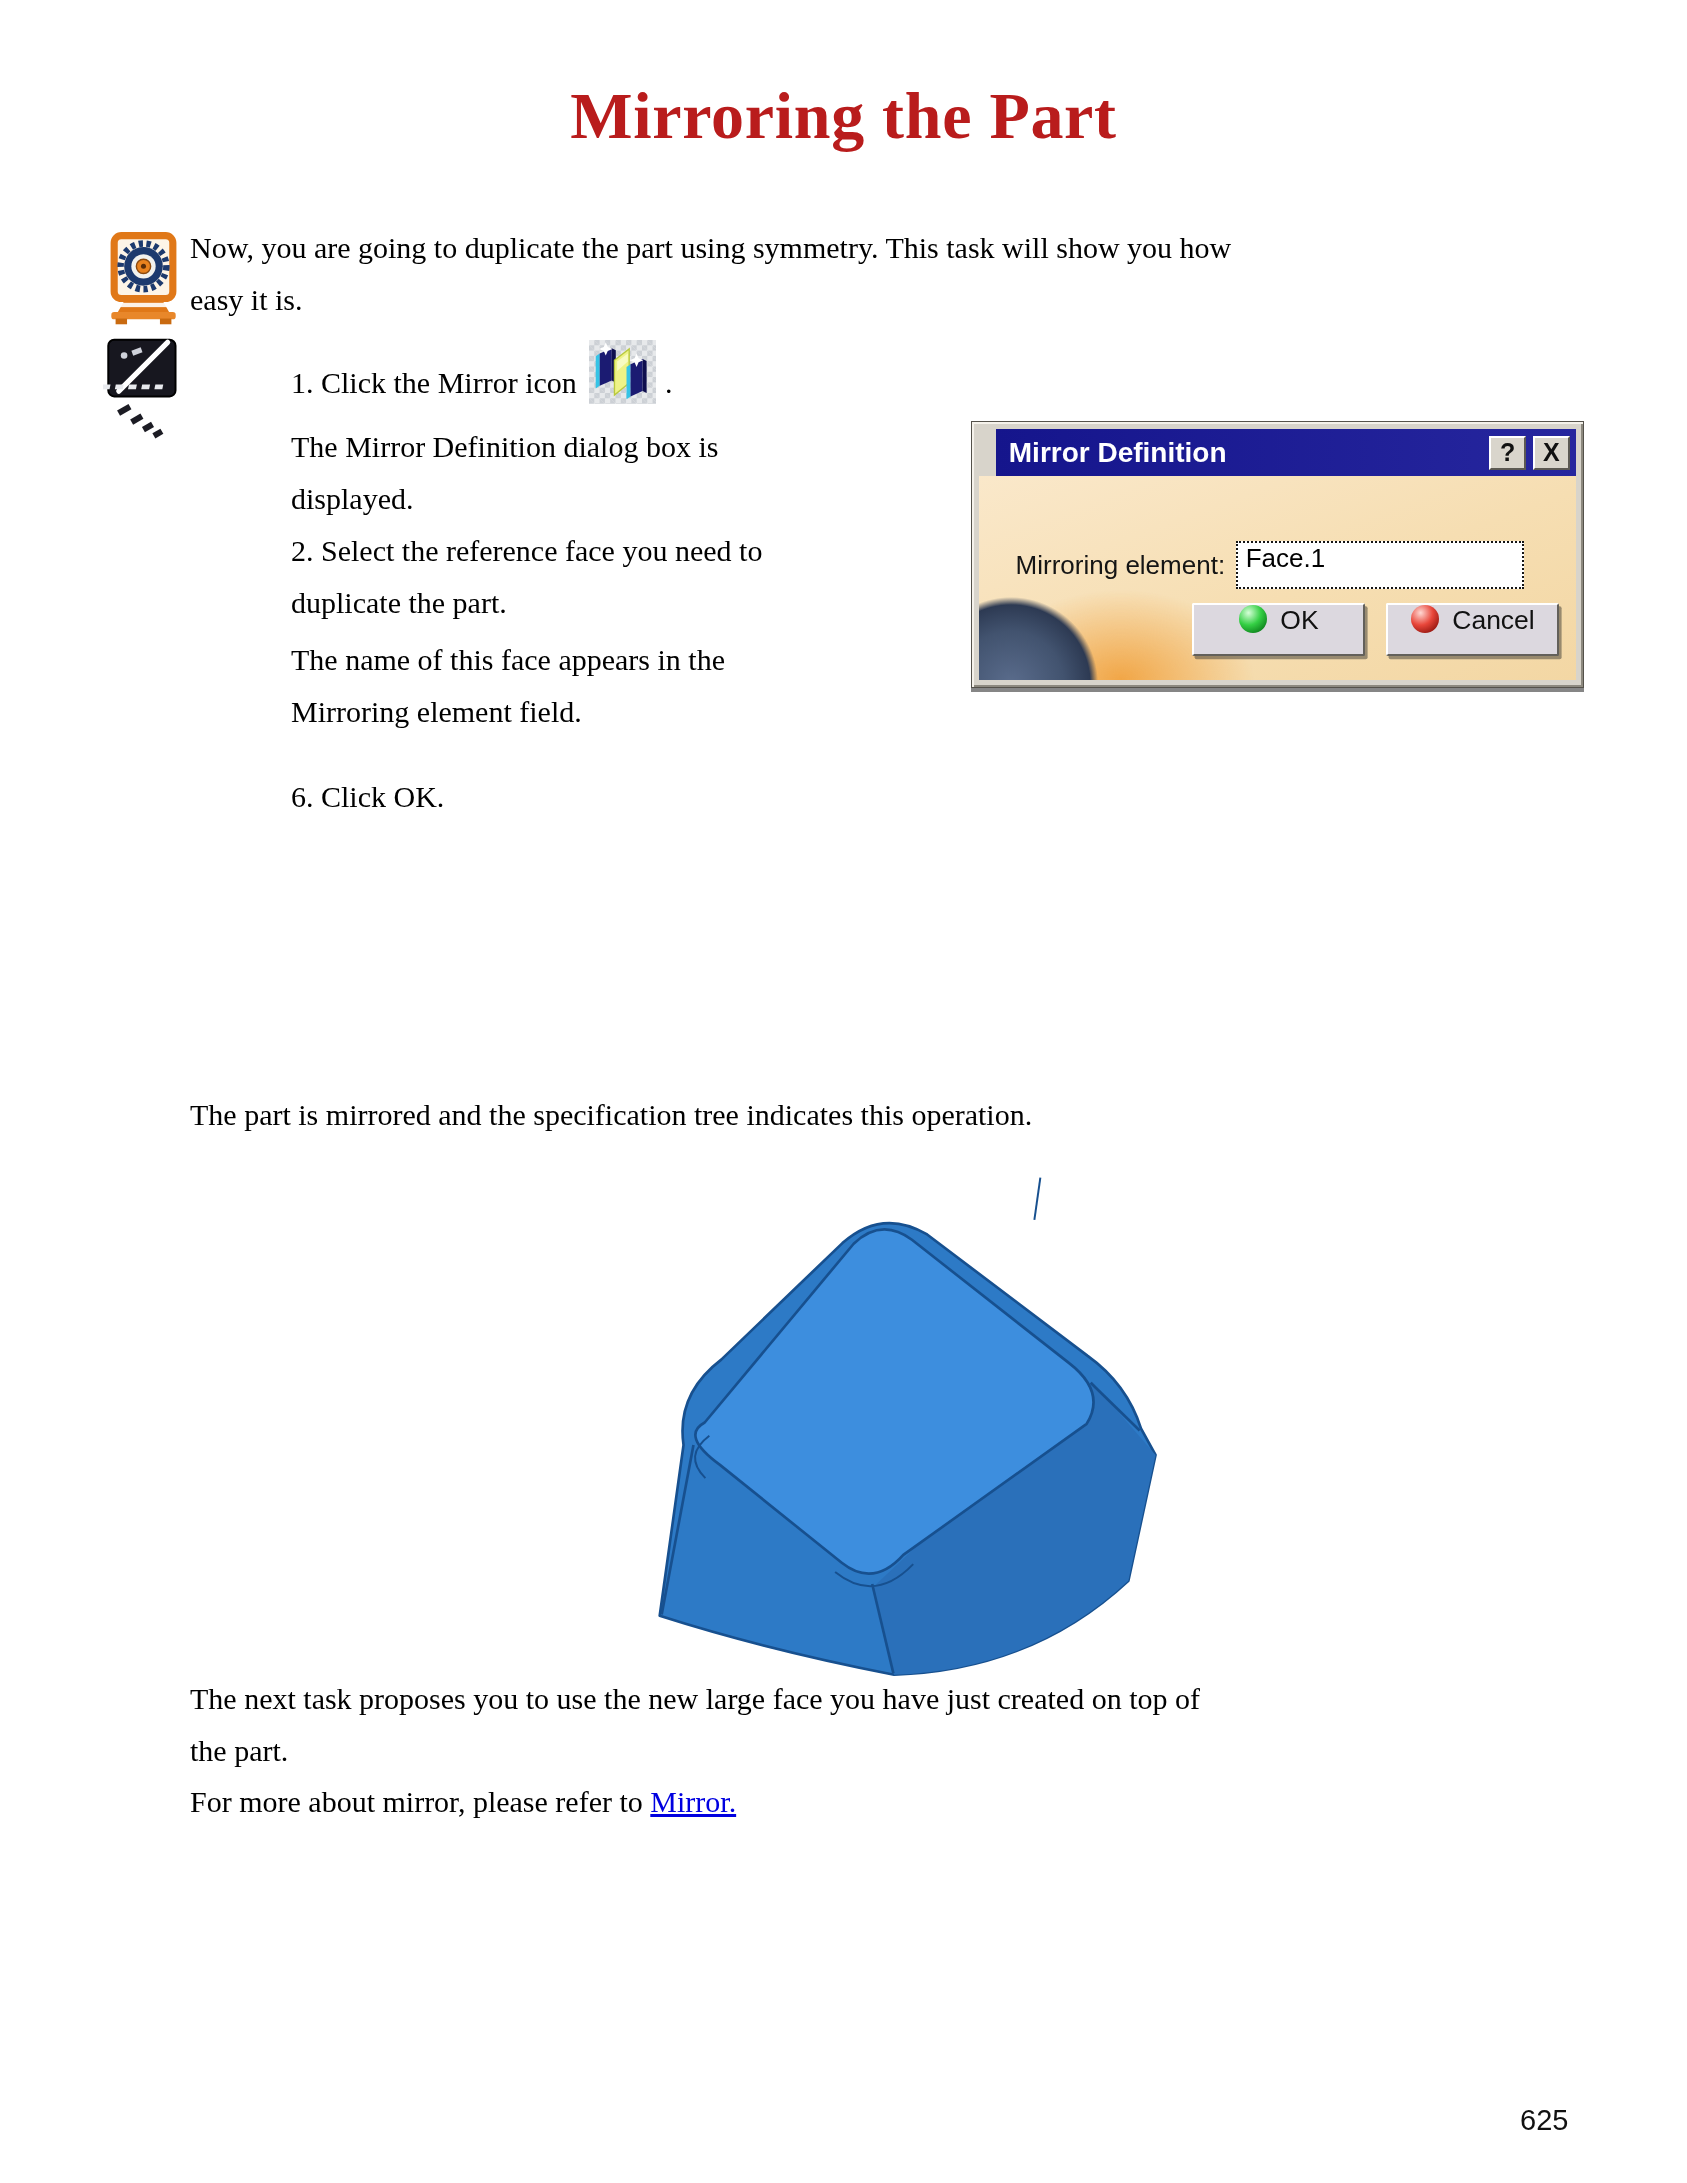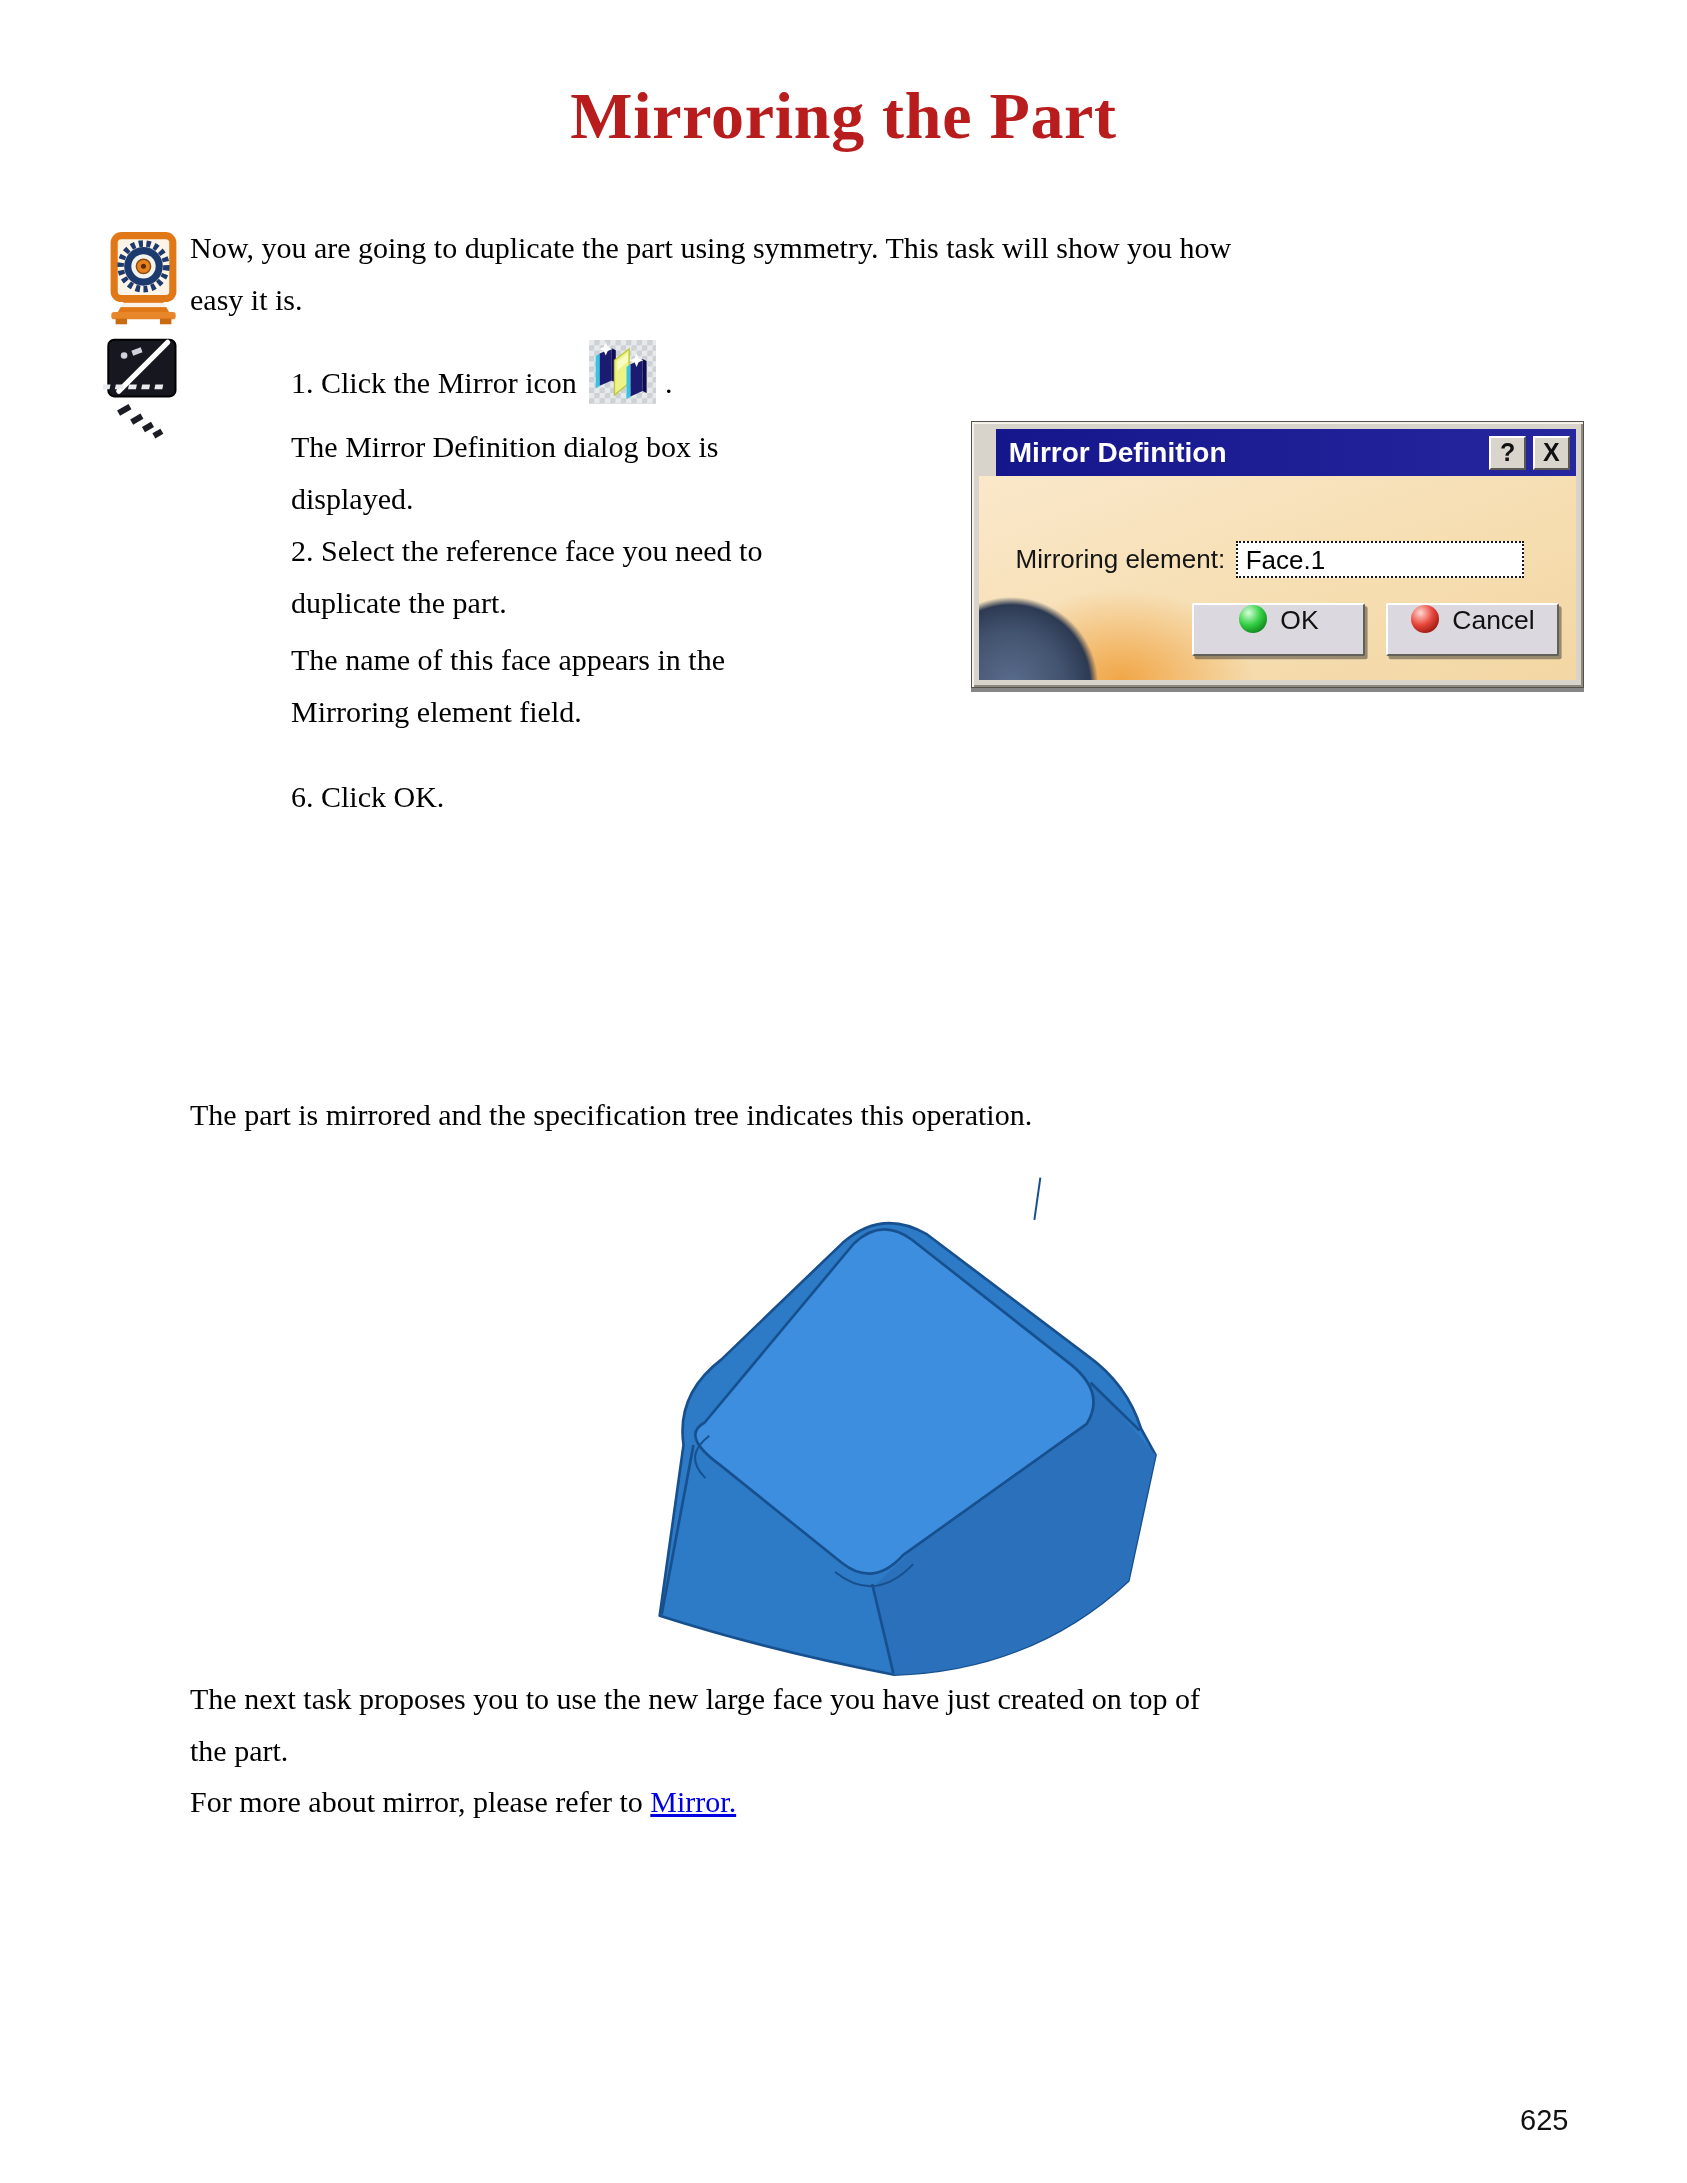--- a/index.html
+++ b/index.html
@@ -68,22 +68,22 @@
   .dlg-body{
     position:absolute;left:6.6px;right:6.6px;top:54px;bottom:6.6px;overflow:hidden;
     background:
       radial-gradient(circle 132px at 32px 102%, #5a6c8c 0%, #42536f 40%, #2d3a53 60%, rgba(45,58,83,0) 66%),
       radial-gradient(ellipse 205px 139px at 142px 100%, rgba(240,152,44,.8), rgba(240,152,44,0) 65%),
       linear-gradient(160deg,#fae8ca 0%,#f6deb2 55%,#f3d7a4 100%);
   }
   .dlg-row{position:absolute;left:37px;top:33px;display:flex;align-items:center;margin-top:32px;}
   .dlg-label{font-size:26px;color:#151515;}
   .dlg-field{
-    margin-left:10.6px;width:288px;height:37px;background:#fff;
-    border:2.6px dotted #151515;display:flex;align-items:flex-end;
+    margin-left:10.6px;width:288px;height:48px;background:#fff;
+    border:2.6px dotted #151515;display:flex;align-items:flex-start;
     padding-left:8px;box-sizing:border-box;font-size:26px;cursor:text;
   }
   .btnrow{position:absolute;top:127px;right:17px;display:flex;gap:21px;}
   .dlg-btn{
     width:173px;height:53px;background:#dcd8df;box-sizing:border-box;
     border-top:2px solid #ffffff;border-left:2px solid #ffffff;
     border-right:2px solid #63605a;border-bottom:2px solid #63605a;
     box-shadow:2.6px 3.3px 0 rgba(60,58,52,.5);border-radius:2px;
     display:flex;justify-content:center;gap:13.2px;
     font-family:"Liberation Sans",sans-serif;font-size:26.5px;color:#111;cursor:pointer;padding:0;

